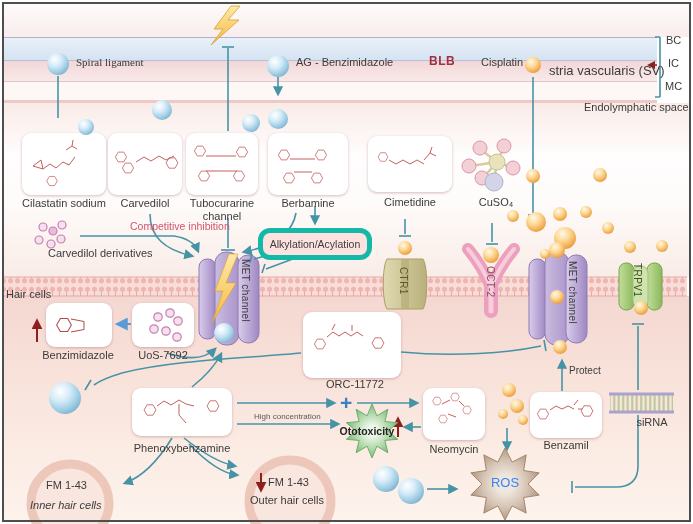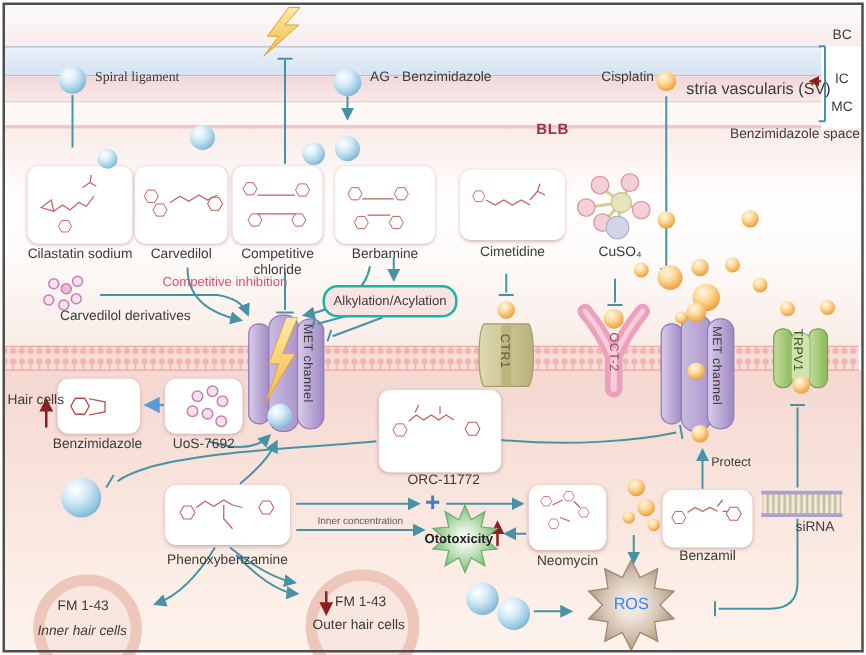--- a/index.html
+++ b/index.html
@@ -8,21 +8,21 @@
   .band{position:absolute;left:4px;}
   .box{position:absolute;background:#fff;border-radius:9px;box-shadow:0 1px 3px rgba(150,90,90,.4);z-index:1;}
   .lab{position:absolute;font-size:11px;color:#3b3b3b;white-space:nowrap;z-index:5;line-height:1.15;}
   .ctr{text-align:center;white-space:normal;}
   .vlab{position:absolute;writing-mode:vertical-rl;font-size:10px;color:#3d3d3d;z-index:5;letter-spacing:.4px;}
   svg{position:absolute;left:0;top:0;z-index:2;}
   .cn{stroke:#4793a6;stroke-width:1.6;fill:none;}
   .cap{stroke:#4793a6;stroke-width:1.6;}
   .chem{stroke:#c4605c;stroke-width:1;fill:none;}
   .pill{position:absolute;left:258px;top:228px;width:104px;height:22px;background:#fce3e2;
-        border:2px solid #14b8a6;border-radius:12px;z-index:3;font-size:10.5px;color:#3c3c3c;
+        border:5px solid #14b8a6;border-radius:12px;z-index:3;font-size:10.5px;color:#3c3c3c;
         text-align:center;line-height:22px;}
 </style>
 </head>
 <body>
 
 <div id="stage">
 
   <div class="band" style="top:4px;width:685px;height:33px;background:linear-gradient(#fefbfb,#f9ecec);"></div>
   <div class="band" style="top:37px;width:653px;height:22px;background:linear-gradient(#e9f0f8,#d5e3f2);border-top:1px solid #a9b6cb;border-bottom:1px solid #b4c1d6;"></div>
   <div class="band" style="top:61px;width:653px;height:20px;background:linear-gradient(#f2d7d7,#f9e9e9);border-bottom:1px solid #dcc6c6;"></div>
@@ -316,50 +316,50 @@
         <circle cx="517" cy="406" r="7"></circle>
         <circle cx="503" cy="414" r="5"></circle>
         <circle cx="523" cy="420" r="5"></circle>
     </g>
   </svg>
 
   <div class="pill">Alkylation/Acylation</div>
 
   <div class="lab" style="left:76px;top:56px;font-family:Liberation Serif, serif;">Spiral ligament</div>
   <div class="lab" style="left:296px;top:56px;">AG - Benzimidazole</div>
-  <div class="lab" style="left:429px;top:55px;font-weight:bold;font-size:12px;color:#a12f42;letter-spacing:.5px;margin-top:42px;">BLB</div>
+  <div class="lab" style="left:429px;top:55px;font-weight:bold;font-size:12px;color:#a12f42;letter-spacing:.5px;">BLB</div>
   <div class="lab" style="left:481px;top:56px;">Cisplatin</div>
   <div class="lab" style="left:549px;top:64px;font-size:13px;text-align:right;">stria vascularis (SV)</div>
-  <div class="lab" style="left:666px;top:22px;">BC</div>
+  <div class="lab" style="left:666px;top:34px;">BC</div>
   <div class="lab" style="left:668px;top:57px;">IC</div>
   <div class="lab" style="left:665px;top:80px;">MC</div>
-  <div class="lab" style="left:584px;top:101px;">Benzimidazole space</div>
+  <div class="lab" style="left:584px;top:101px;">Endolymphatic space</div>
 
   <div class="lab ctr" style="left:12px;top:197px;width:104px;">Cilastatin sodium</div>
   <div class="lab ctr" style="left:106px;top:197px;width:78px;">Carvedilol</div>
-  <div class="lab ctr" style="left:181px;top:197px;width:82px;">Competitive chloride</div>
+  <div class="lab ctr" style="left:181px;top:197px;width:82px;">Tubocurarine channel</div>
   <div class="lab ctr" style="left:264px;top:197px;width:88px;">Berbamine</div>
   <div class="lab ctr" style="left:364px;top:196px;width:92px;">Cimetidine</div>
   <div class="lab ctr" style="left:466px;top:196px;width:60px;">CuSO₄</div>
 
   <div class="lab" style="left:84px;top:220px;font-size:10.5px;color:#d4556e;margin-left:46px;">Competitive inhibition</div>
   <div class="lab" style="left:12px;top:247px;margin-left:36px;">Carvedilol derivatives</div>
-  <div class="lab" style="left:6px;top:288px;margin-top:26px;">Hair cells</div>
+  <div class="lab" style="left:6px;top:288px;">Hair cells</div>
 
   <div class="vlab" style="left:240px;top:259px;height:88px;">MET channel</div>
   <div class="vlab" style="left:398px;top:267px;height:46px;color:#5e5830;">CTR1</div>
   <div class="vlab" style="left:485px;top:266px;height:48px;color:#8c4f68;">OCT-2</div>
   <div class="vlab" style="left:567px;top:261px;height:88px;">MET channel</div>
   <div class="vlab" style="left:632px;top:263px;height:48px;color:#3f501f;">TRPV1</div>
 
   <div class="lab ctr" style="left:30px;top:349px;width:96px;">Benzimidazole</div>
   <div class="lab ctr" style="left:132px;top:349px;width:62px;">UoS-7692</div>
   <div class="lab ctr" style="left:317px;top:378px;width:76px;">ORC-11772</div>
   <div class="lab ctr" style="left:126px;top:442px;width:112px;">Phenoxybenzamine</div>
-  <div class="lab" style="left:254px;top:412px;font-size:8px;color:#5a5a5a;">Inner concentration</div>
+  <div class="lab" style="left:254px;top:412px;font-size:8px;color:#5a5a5a;">High concentration</div>
   <div class="lab" style="left:340px;top:392px;font-size:21px;font-weight:bold;color:#3e7fc0;line-height:21px;z-index:6;">+</div>
   <div class="lab ctr" style="left:334px;top:425px;width:66px;font-size:10.5px;font-weight:bold;color:#222;">Ototoxicity</div>
   <div class="lab ctr" style="left:420px;top:443px;width:68px;">Neomycin</div>
   <div class="lab" style="left:569px;top:365px;font-size:10px;">Protect</div>
   <div class="lab ctr" style="left:528px;top:439px;width:76px;">Benzamil</div>
   <div class="lab ctr" style="left:627px;top:416px;width:50px;">siRNA</div>
   <div class="lab ctr" style="left:485px;top:476px;width:40px;font-size:13px;color:#3b82f6;">ROS</div>
   <div class="lab" style="left:46px;top:479px;">FM 1-43</div>
   <div class="lab" style="left:268px;top:476px;">FM 1-43</div>
   <div class="lab" style="left:30px;top:499px;font-style:italic;">Inner hair cells</div>

